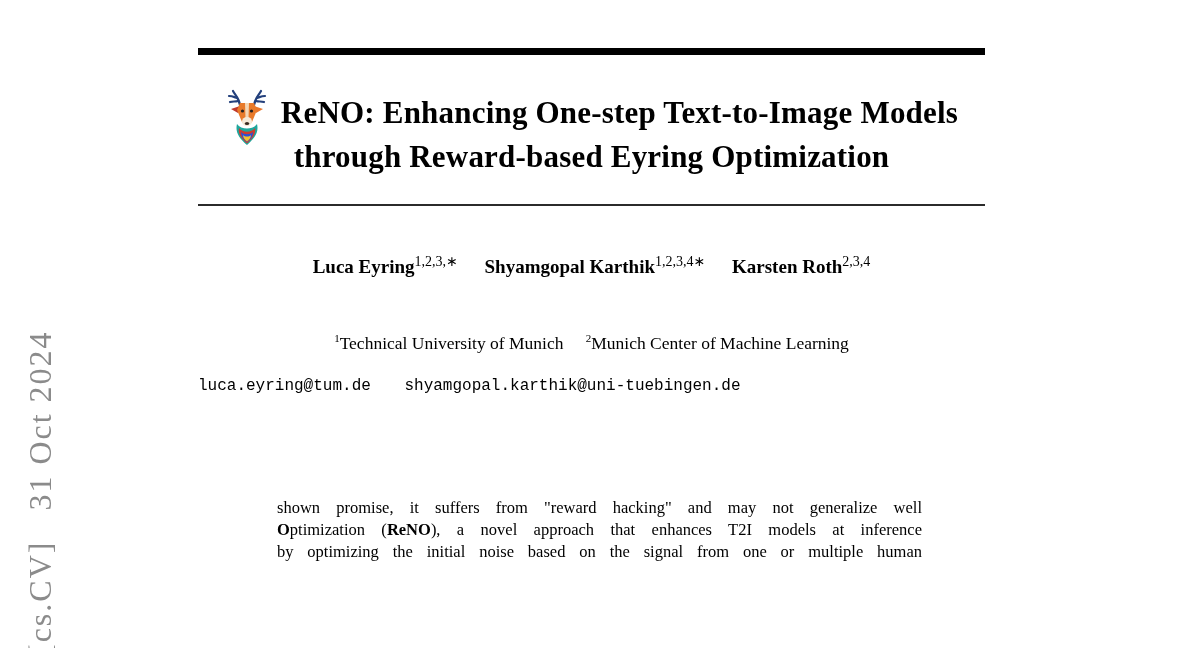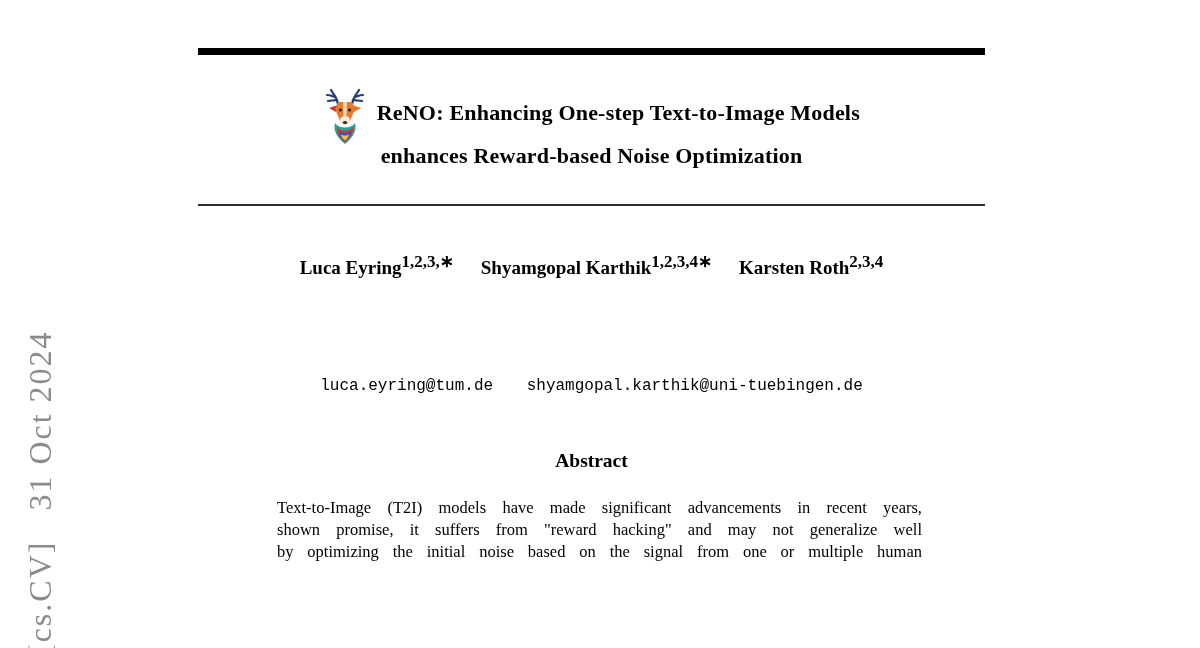--- a/index.html
+++ b/index.html
@@ -18,45 +18,45 @@
   .arxiv-side {
     position:absolute; left:22px; top:655px;
     transform:rotate(-90deg); transform-origin:0 0;
     font-size:32px; letter-spacing:2px; color:#8b8b8b;
     white-space:pre; font-family:"Liberation Serif", serif;
   }
 
   
   .title-block {
     position:absolute; left:198px; top:92px; width:787px;
-    text-align:center; font-weight:bold; font-size:22px; line-height:42px;
+    text-align:center; font-weight:bold; font-size:31px; line-height:42px;
     letter-spacing:0.2px;
   }
   .title-line1 { white-space:nowrap; }
   .logo-wrap { display:inline-block; width:48px; height:40px; position:relative; vertical-align:middle; }
   .logo-wrap svg { position:absolute; left:0; top:-8px; overflow:visible; }
 
   
   .authors {
     position:absolute; left:198px; top:249px; width:787px;
     text-align:center; font-size:19px; font-weight:bold; line-height:25px;
   }
   .author { margin:0 11px; white-space:nowrap; }
-  .authors sup { font-size:17px; font-weight:bold; }
+  .authors sup { font-size:14px; font-weight:normal; }
 
   
   .affils {
     position:absolute; left:198px; top:327px; width:787px;
     text-align:center; font-size:17.5px; line-height:23px;
   }
   .affil-item { margin:0 9px; white-space:nowrap; }
   .affils sup { font-size:11px; }
 
   .emails {
-    position:absolute; left:198px; top:376px; width:787px; text-align:center;
+    position:absolute; left:186px; top:376px; width:787px; 
     font-family:"Liberation Mono", monospace; font-size:16px; line-height:20px;
   }
   .email { margin:0 12px; white-space:nowrap; }
 
   
   .abstract-heading {
     position:absolute; left:198px; top:450px; width:787px;
     text-align:center; font-size:19.5px; font-weight:bold;
   }
   .abstract-body {
@@ -96,42 +96,45 @@
           <ellipse cx="22" cy="33.5" rx="5" ry="4.5" fill="#f5e9d8"></ellipse>
           <ellipse cx="22" cy="35.5" rx="2.2" ry="1.6" fill="#3a2a20"></ellipse>
           <path d="M12 36 C10 44 14 50 22 57 C30 50 34 44 32 36 C28 42 16 42 12 36 Z" fill="#1fa79c"></path>
           <path d="M14 40 C13 46 16 50 22 55.5 C28 50 31 46 30 40 C26 45 18 45 14 40 Z" fill="#cf3b2f"></path>
           <path d="M16 44 C16 48 18 51 22 54 C26 51 28 48 28 44 C25 47 19 47 16 44 Z" fill="#2b4fd8"></path>
           <path d="M18 47 C18 50 20 52 22 53.5 C24 52 26 50 26 47 C24 49 20 49 18 47 Z" fill="#f2c12e"></path>
         </svg>
       </span>
       <span>ReNO: Enhancing One-step Text-to-Image Models</span>
     </div>
-    <div class="title-line2">enhances Reward-based Noise Optimization</div>
+    <div class="title-line2">through Reward-based Eyring Optimization</div>
   </div>
 
   <div class="rule-thin"></div>
 
   <div class="authors">
     <div>
       <span class="author"><span>Luca Eyring</span><sup>1,2,3,∗</sup></span>
       <span class="author"><span>Shyamgopal Karthik</span><sup>1,2,3,4∗</sup></span>
       <span class="author"><span>Karsten Roth</span><sup>2,3,4</sup></span>
     </div>
   </div>
 
   <div class="affils">
+    <div>
+      <span class="affil-item"><sup>1</sup><span>Technical University of Munich</span></span>
+      <span class="affil-item"><sup>2</sup><span>Munich Center of Machine Learning</span></span>
+    </div>
   </div>
 
   <div class="emails">
     <span class="email">luca.eyring@tum.de</span>
     <span class="email">shyamgopal.karthik@uni-tuebingen.de</span>
   </div>
 
-  <div class="abstract-heading">Abstract</div>
 
   <div class="abstract-body">
-    <div class="abs-line"><span>Text-to-Image (T2I) models have made significant advancements in recent years,</span></div>
     <div class="abs-line"><span>shown promise, it suffers from "reward hacking" and may not generalize well</span></div>
+    <div class="abs-line"><b>O</b><span>ptimization (</span><b>ReNO</b><span>), a novel approach that enhances T2I models at inference</span></div>
     <div class="abs-line"><span>by optimizing the initial noise based on the signal from one or multiple human</span></div>
   </div>
 
 </div>
 
 </body></html>

